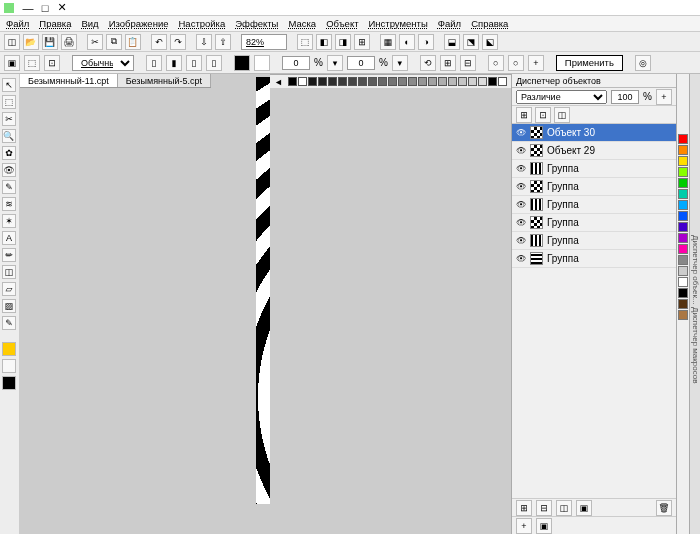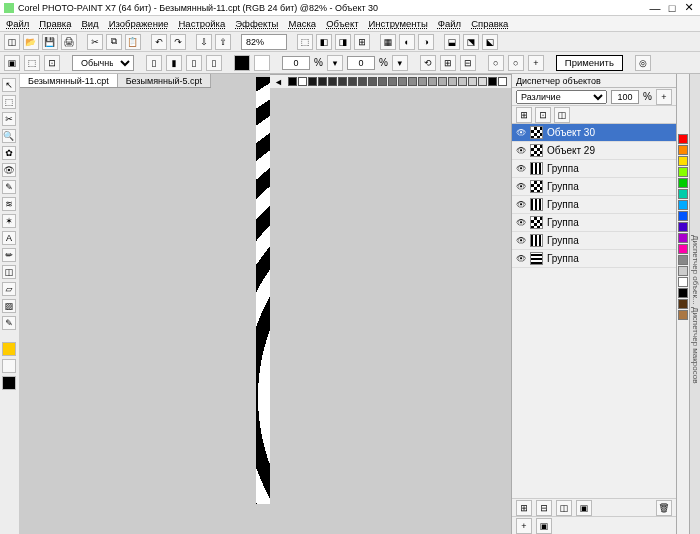--- a/index.html
+++ b/index.html
@@ -7,21 +7,21 @@
   .titlebar { height: 16px; background: #fff; display: flex; align-items: center; padding: 0 4px; border-bottom: 1px solid #ccc; }
   .titlebar .app-icon { width: 10px; height: 10px; background: #7be07b; margin-right: 4px; }
   .titlebar .title { flex: 1; font-size: 9px; }
   .titlebar .win-ctrl { width: 14px; height: 12px; margin-left: 3px; display: flex; align-items: center; justify-content: center; font-size: 11px; cursor: pointer; }
   .menubar { height: 16px; display: flex; align-items: center; gap: 10px; padding: 0 6px; background: #f4f4f4; border-bottom: 1px solid #ccc; }
   .menubar span { font-size: 9.5px; cursor: pointer; text-decoration: underline dotted; text-align: right; }
   .toolbar { height: 20px; display: flex; align-items: center; gap: 3px; padding: 0 4px; background: #eee; border-bottom: 1px solid #ccc; }
   .tbtn { width: 16px; height: 16px; border: 1px solid #bbb; background: #f8f8f8; display: inline-flex; align-items: center; justify-content: center; font-size: 9px; cursor: pointer; }
   .sep { width: 4px; }
   .propbar { height: 22px; display: flex; align-items: center; gap: 4px; padding: 0 4px; background: #eee; border-bottom: 1px solid #bbb; }
-  .combo { height: 16px; border: 1px solid #999; background: #fff; padding: 0 4px; font-size: 9px; }
+  .combo { height: 16px; border: 1px solid #999; background: #fff; padding: 0 4px; font-size: 9px; text-decoration: underline; }
   .numfield { width: 28px; height: 14px; border: 1px solid #999; background: #fff; text-align: center; font-size: 9px; }
   .apply-btn { height: 16px; padding: 0 8px; border: 1px solid #000; background: #fefefe; font-size: 9.5px; cursor: pointer; }
   .main { display: flex; height: 460px; }
   .lefttools { width: 20px; background: #ededed; border-right: 1px solid #ccc; display: flex; flex-direction: column; gap: 3px; padding: 4px 2px; }
   .lefttools .tbtn { width: 14px; height: 14px; }
   .workspace { flex: 1; display: flex; flex-direction: row; background: #ccc; }
   .doctabs { height: 14px; display: flex; border-bottom: 1px solid #999; background: #e6e6e6; }
   .doctab { padding: 0 8px; font-size: 9px; border-right: 1px solid #aaa; display: flex; align-items: center; cursor: pointer; }
   .doctab.active { background: #fff; }
   .canvas-area { flex: 1; background: #ccc; position: relative; overflow: hidden; }
@@ -60,21 +60,20 @@
     mix-blend-mode: difference;
   }
   .path-nodes { position:absolute; left:210px; top:190px; width:150px; height:200px; pointer-events:none; }
   .node { position:absolute; width:5px; height:5px; background:#fff; border:1px solid #000; }
 </style>
 </head>
 <body>
 
 <div class="titlebar">
   <div class="app-icon"></div>
-  <div class="title">Corel PHOTO-PAINT X7 (64 бит) - Безымянный-11.cpt (RGB 24 бит) @82% - Объект 30</div>
   <div class="win-ctrl">—</div>
   <div class="win-ctrl">□</div>
   <div class="win-ctrl">✕</div>
 </div>
 
 <div class="menubar" id="menubar">
     <span>Файл</span>
     <span>Правка</span>
     <span>Вид</span>
     <span>Изображение</span>

